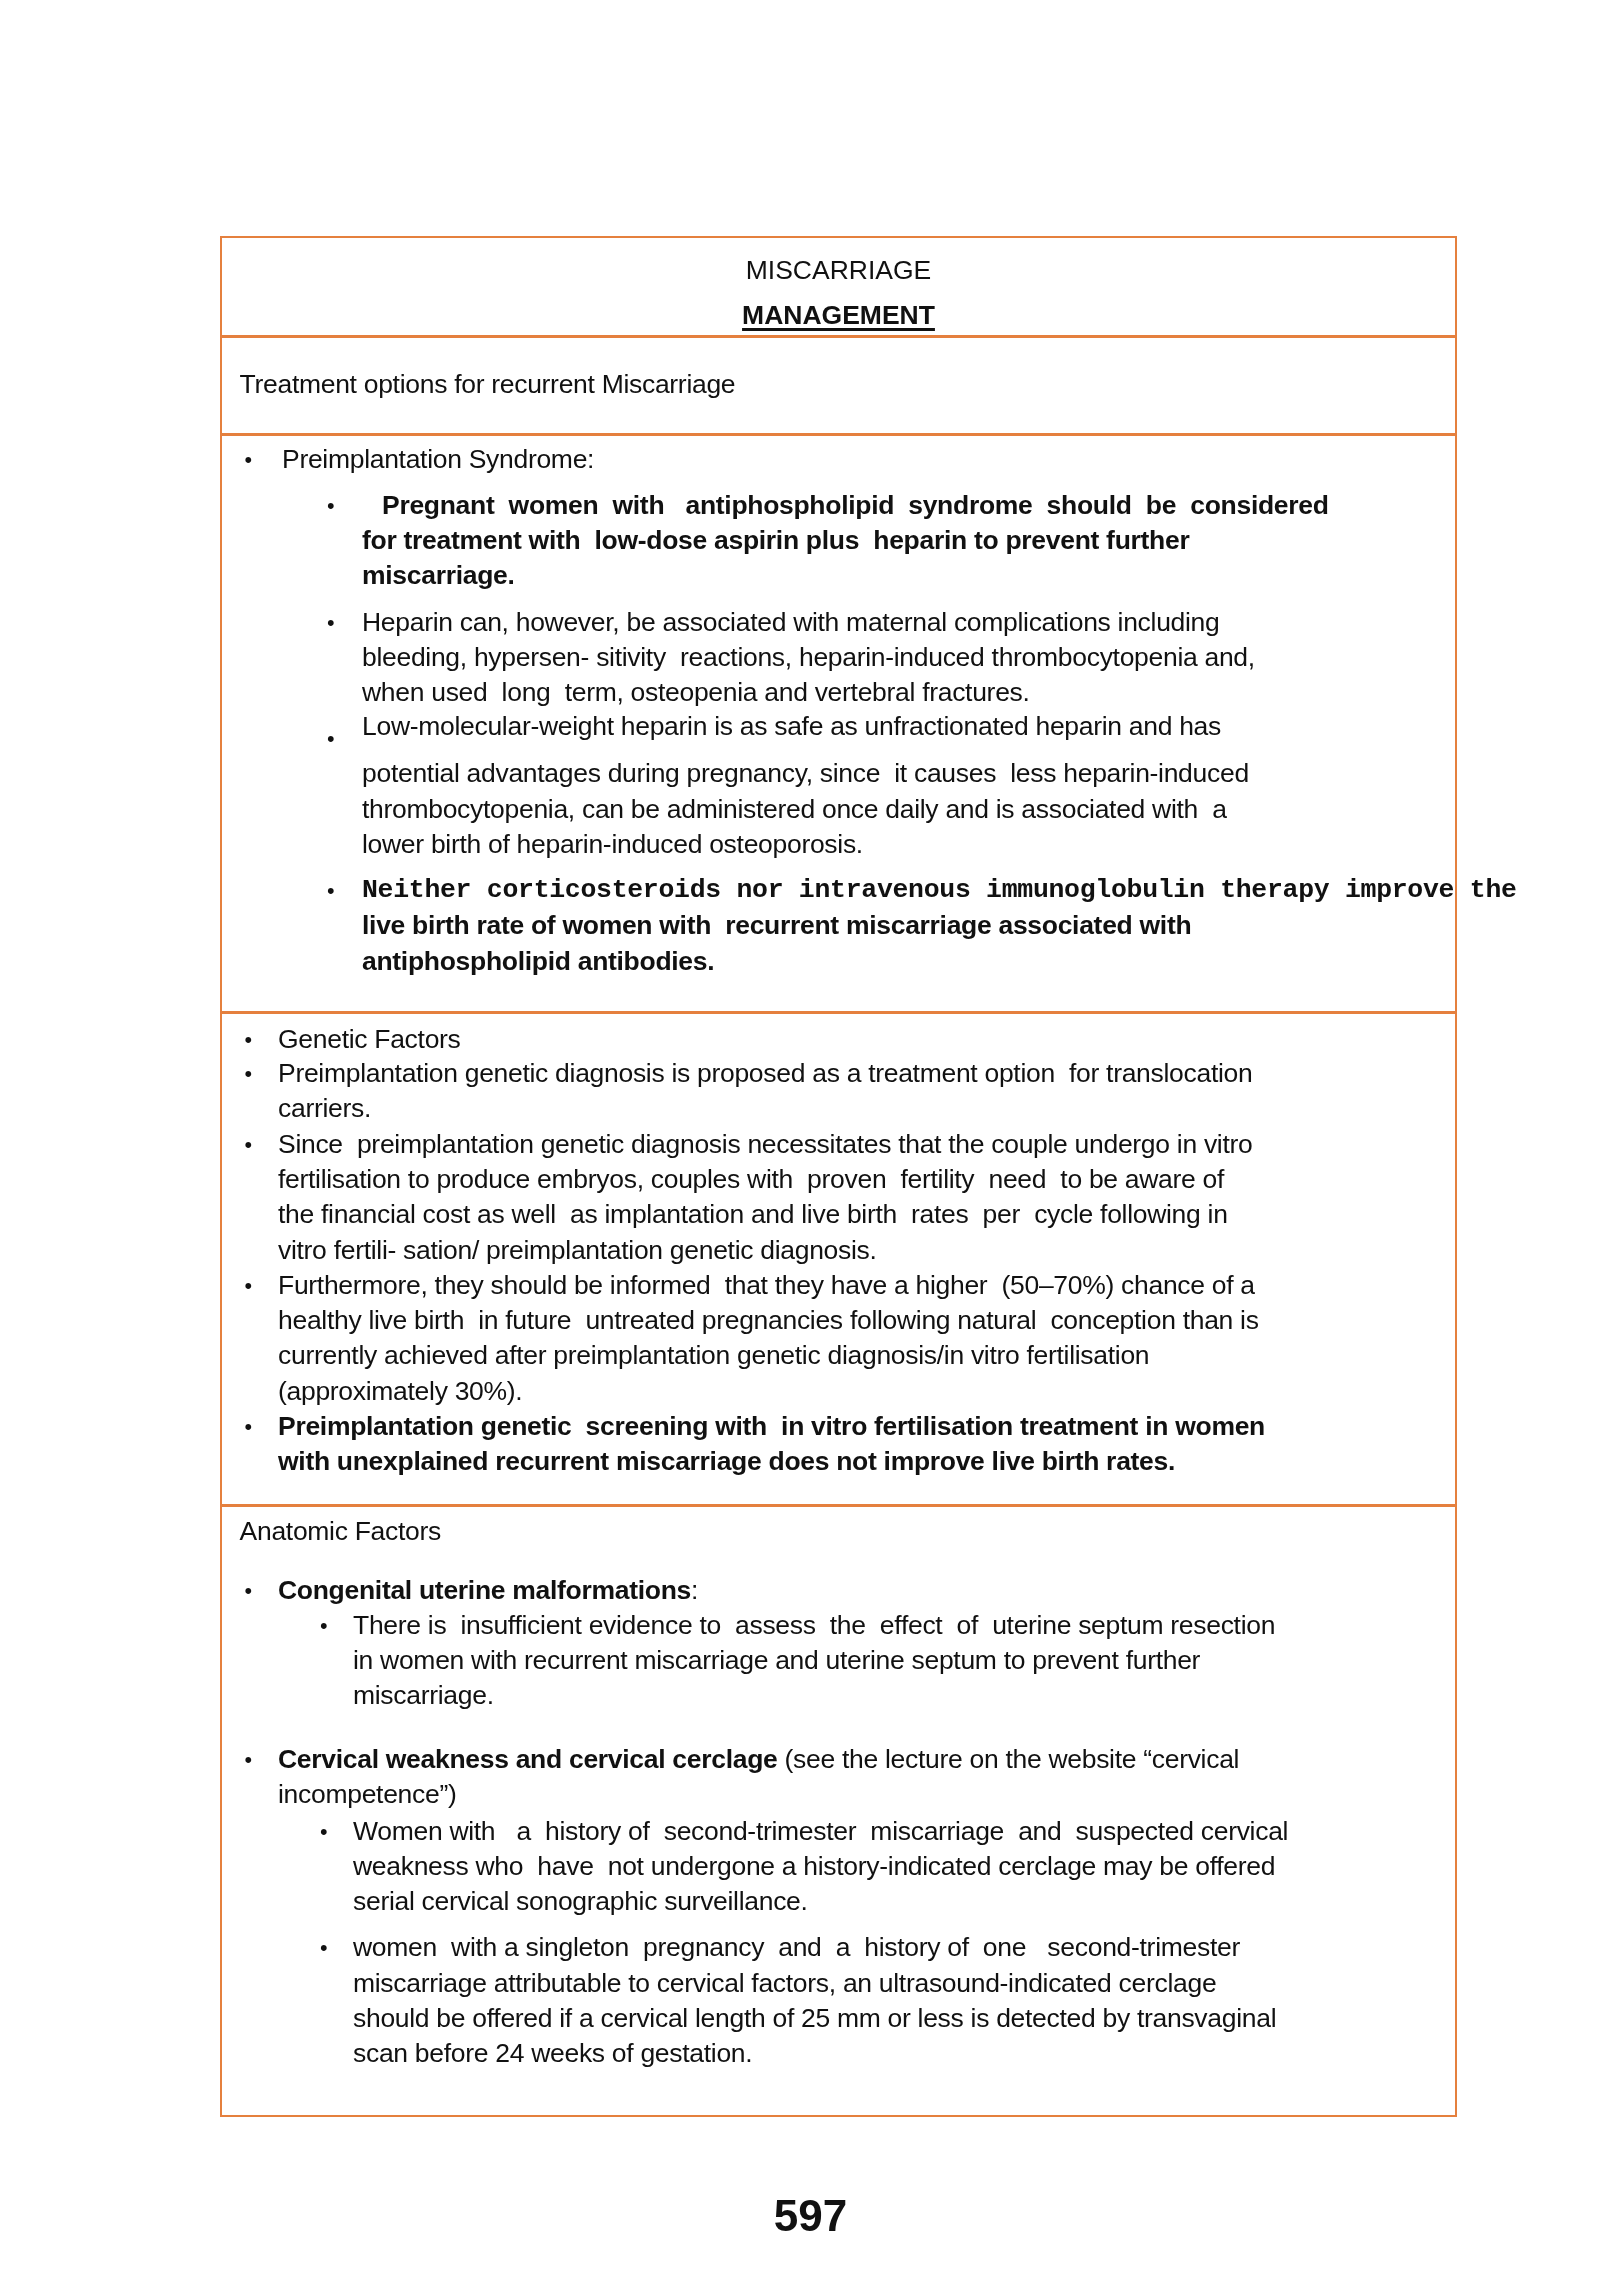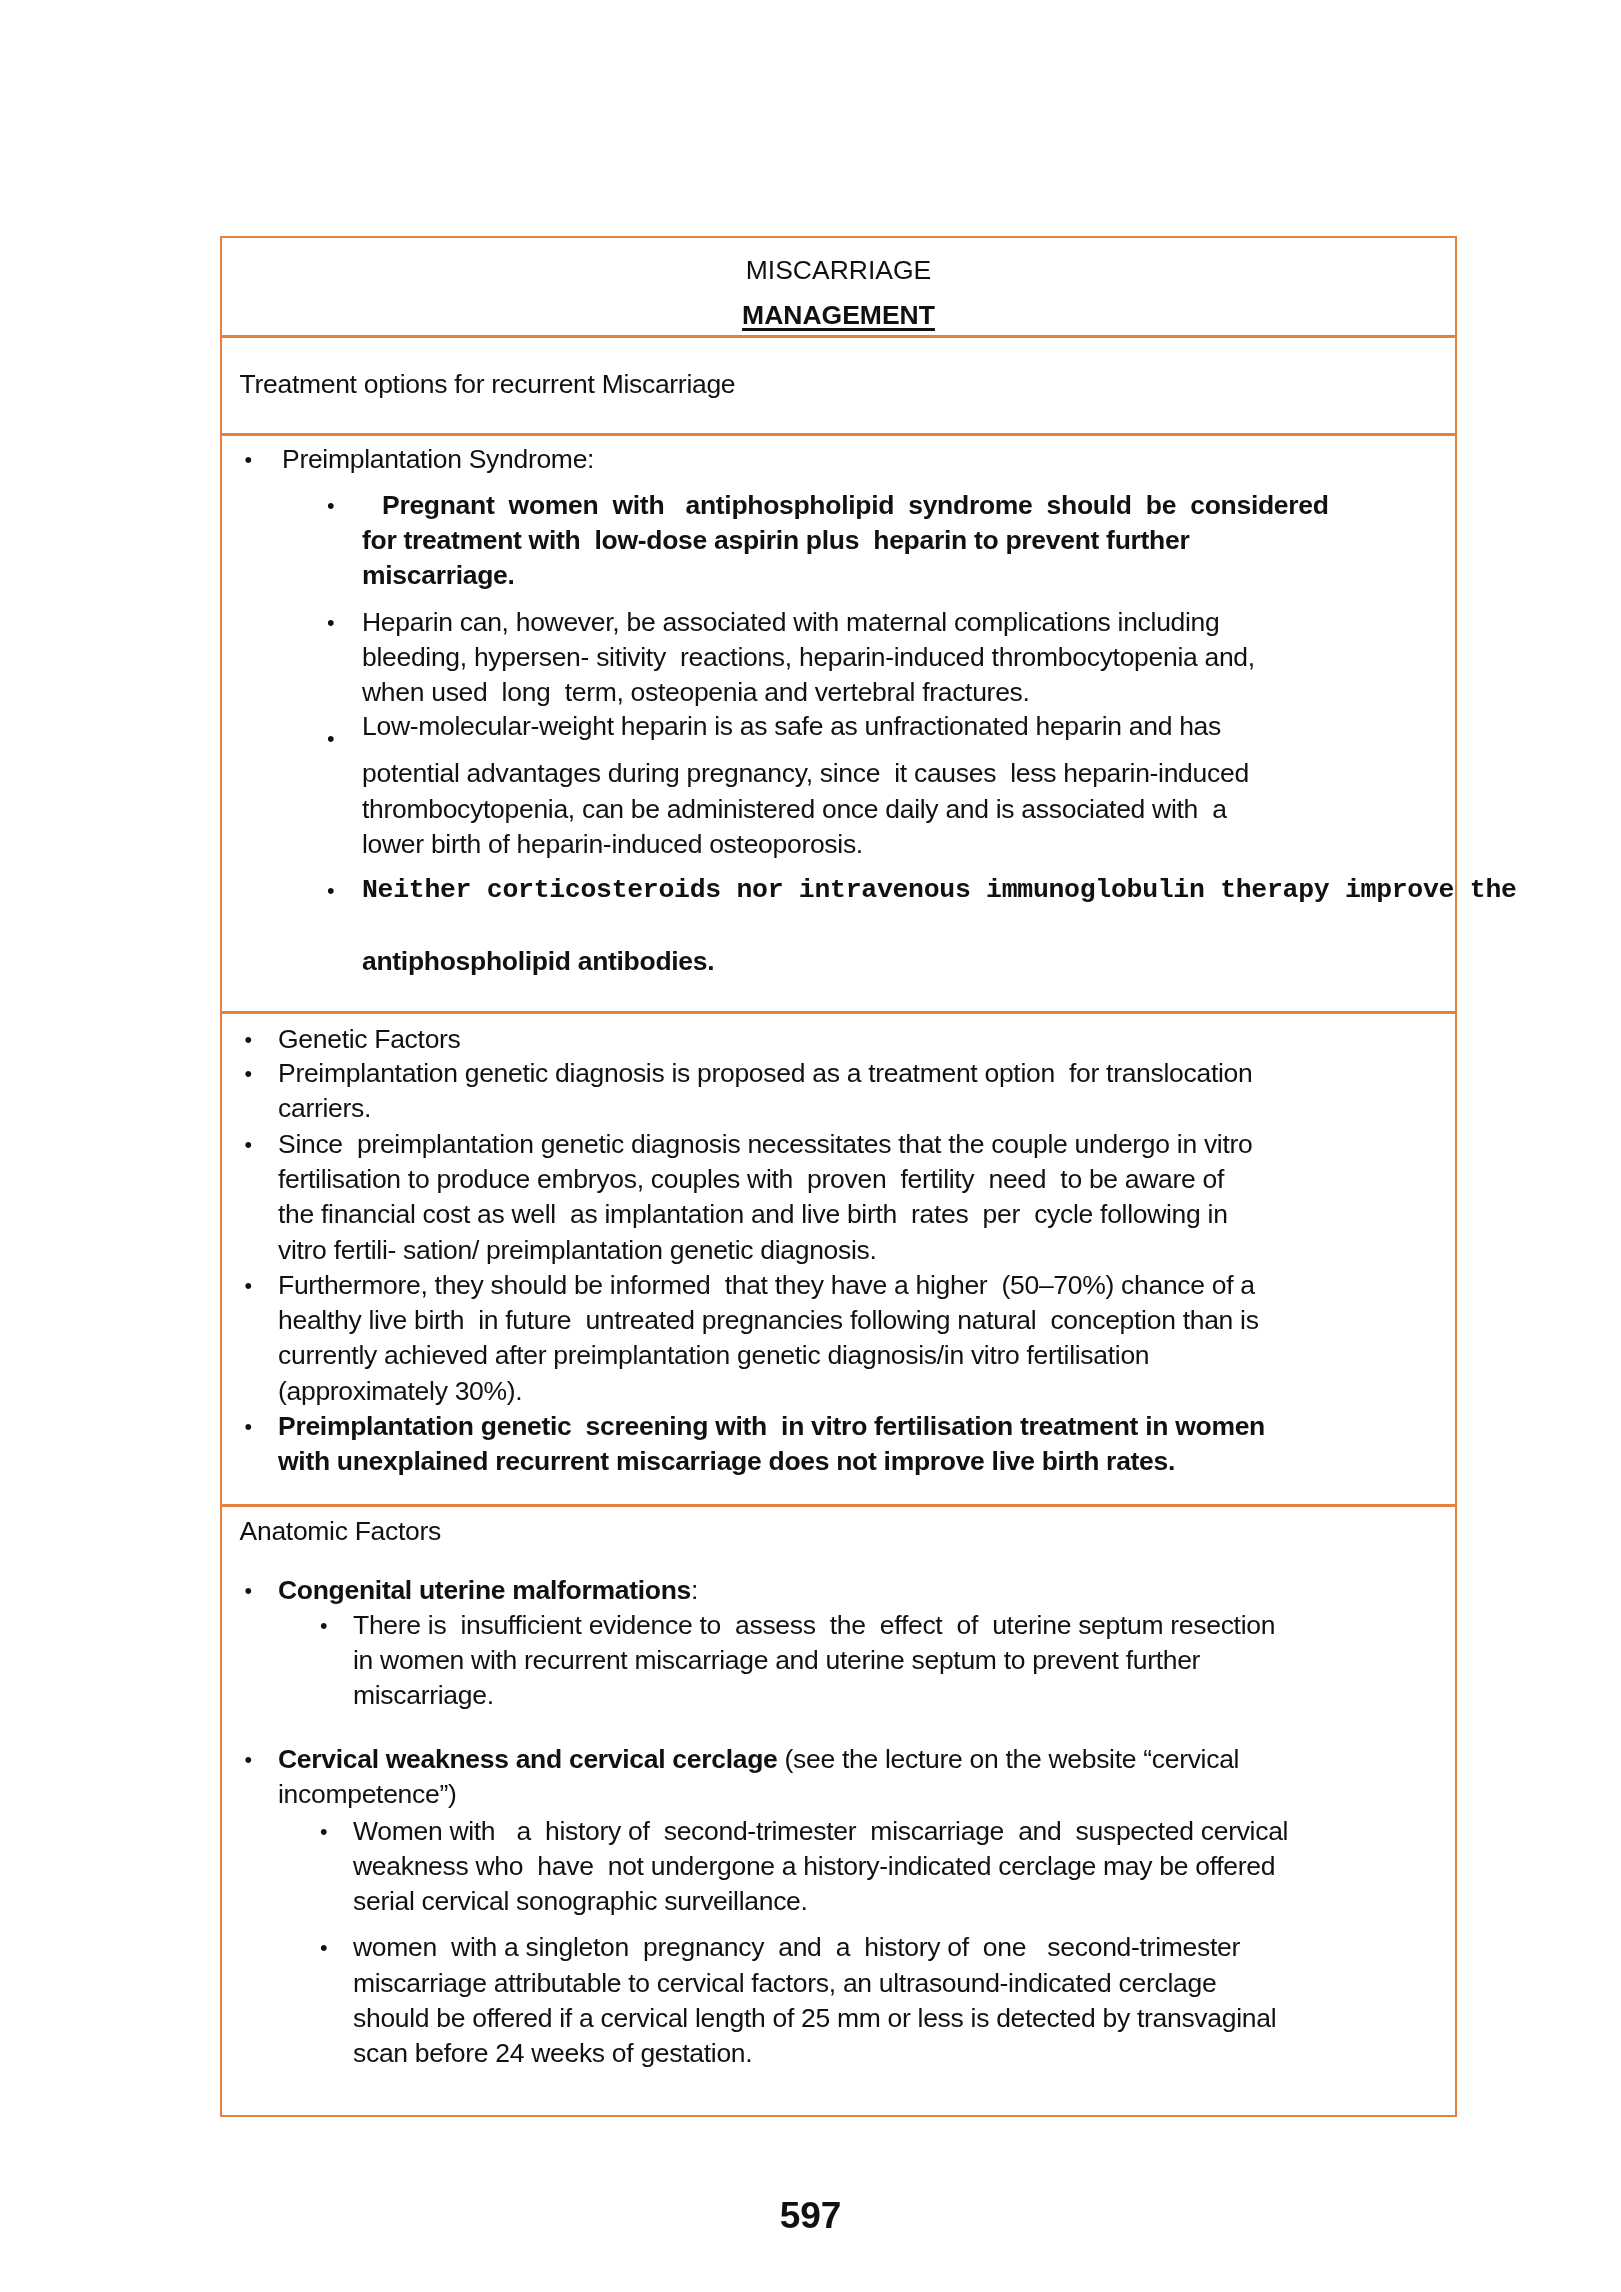--- a/index.html
+++ b/index.html
@@ -11,21 +11,21 @@
     .row { position: absolute; left: 0; width: 100%; box-sizing: border-box; }
     .divider { position: absolute; left: 0; width: 100%; height: 2.9px; background: #E5803E; }
     .ln { position: absolute; white-space: pre; font-size: 26.5px; line-height: 29px;
           letter-spacing: -0.3px; transform-origin: left top; }
     .b { font-weight: bold; }
     .bullet { position: absolute; font-size: 21.6px; line-height: 29px; }
     .title1 { position: absolute; left: 0; width: 100%; text-align: center; font-size: 26.5px; line-height: 29px; }
     .title2 { position: absolute; left: 0; width: 100%; text-align: center; font-size: 26.5px; line-height: 29px; font-weight: bold; margin-top: 16px; }
     .title2 span { text-decoration: underline; text-decoration-thickness: 2.9px; text-underline-offset: 3.9px; }
     .pageno { position: absolute; left: 0; width: 1621px; top: 2197px; text-align: center;
-              font-size: 37px; font-weight: bold; line-height: 37px;
+              font-size: 44px; font-weight: bold; line-height: 37px;
               font-family: "Liberation Sans", sans-serif; }
   </style>
 </head>
 <body>
 
 <div class="page">
 
   <div class="table">
 
     <div class="row" style="top:0; height:97px;">
@@ -56,20 +56,21 @@
       <span class="ln" style="left:140px; top:242px;">when used  long  term, osteopenia and vertebral fractures.</span>
 
       <span class="bullet" style="left:105px; top:288px;">•</span>
       <span class="ln" style="left:140px; top:276px;">Low-molecular-weight heparin is as safe as unfractionated heparin and has</span>
       <span class="ln" style="left:140px; top:323px;">potential advantages during pregnancy, since  it causes  less heparin-induced</span>
       <span class="ln" style="left:140px; top:359px;">thrombocytopenia, can be administered once daily and is associated with  a</span>
       <span class="ln" style="left:140px; top:394px;">lower birth of heparin-induced osteoporosis.</span>
 
       <span class="bullet" style="left:105px; top:440px;">•</span>
       <span class="ln b" style="left:140px; top:440px;font-family:Liberation Mono, monospace;">Neither corticosteroids nor intravenous immunoglobulin therapy improve the</span>
+      <span class="ln b" style="left:140px; top:475px;">live birth rate of women with  recurrent miscarriage associated with</span>
       <span class="ln b" style="left:140px; top:511px;">antiphospholipid antibodies.</span>
     </div>
     <div class="divider" style="top:773px;"></div>
 
     <div class="row" style="top:776px; height:490px;">
       <span class="bullet" style="left:22.5px; top:10.8px;">•</span>
       <span class="ln" style="left:56px; top:10.8px;">Genetic Factors</span>
 
       <span class="bullet" style="left:22.5px; top:45px;">•</span>
       <span class="ln" style="left:56px; top:45px;">Preimplantation genetic diagnosis is proposed as a treatment option  for translocation</span>

